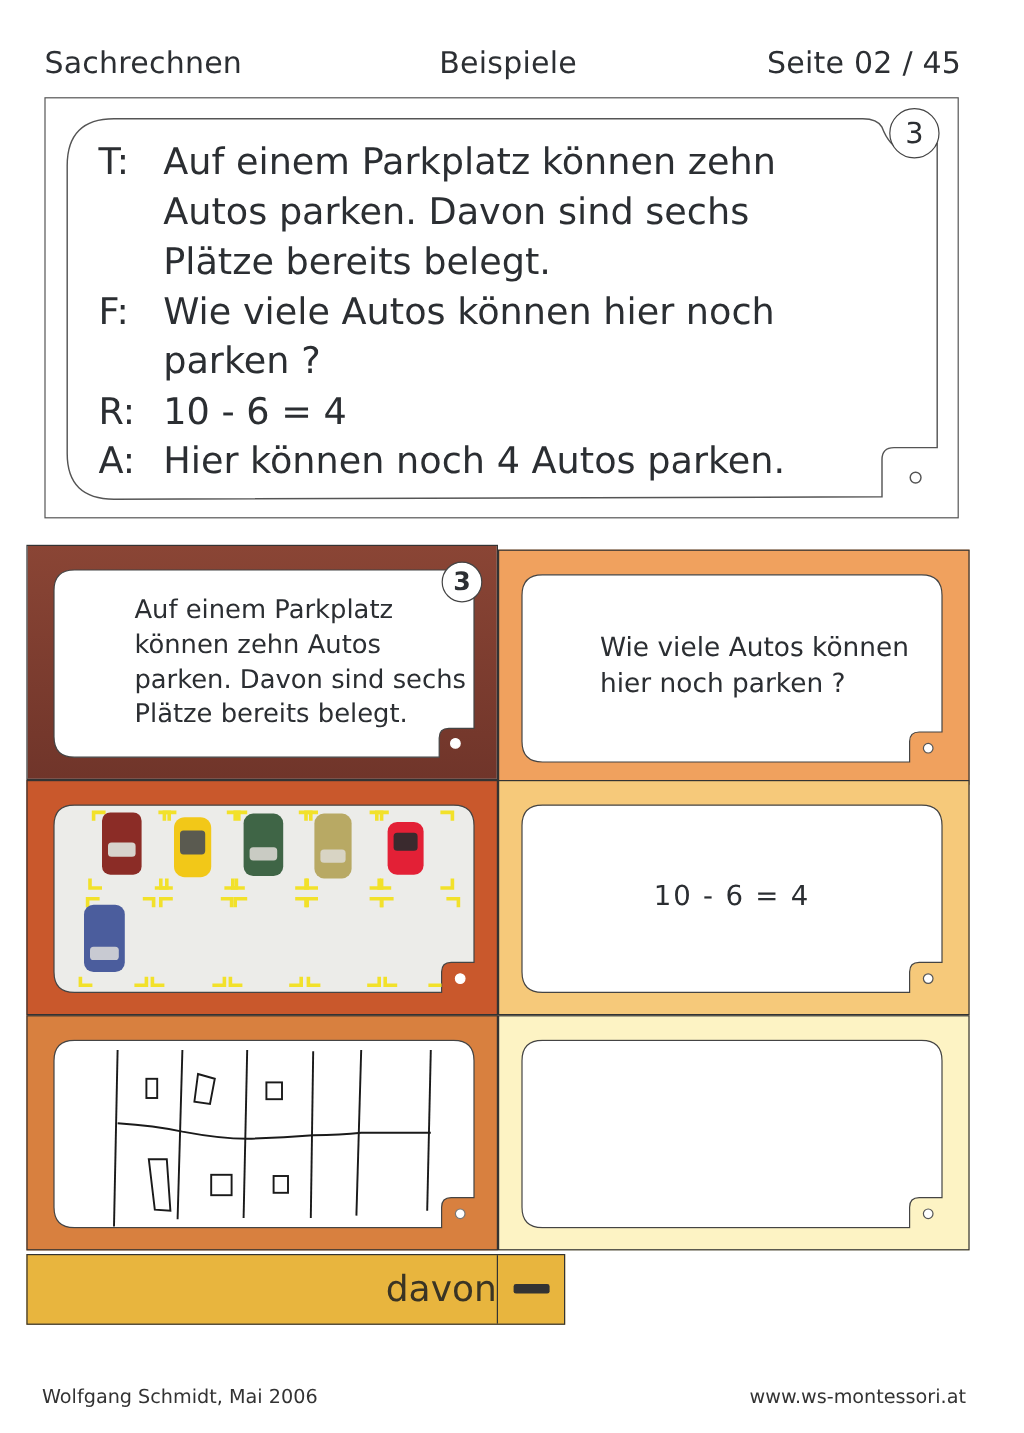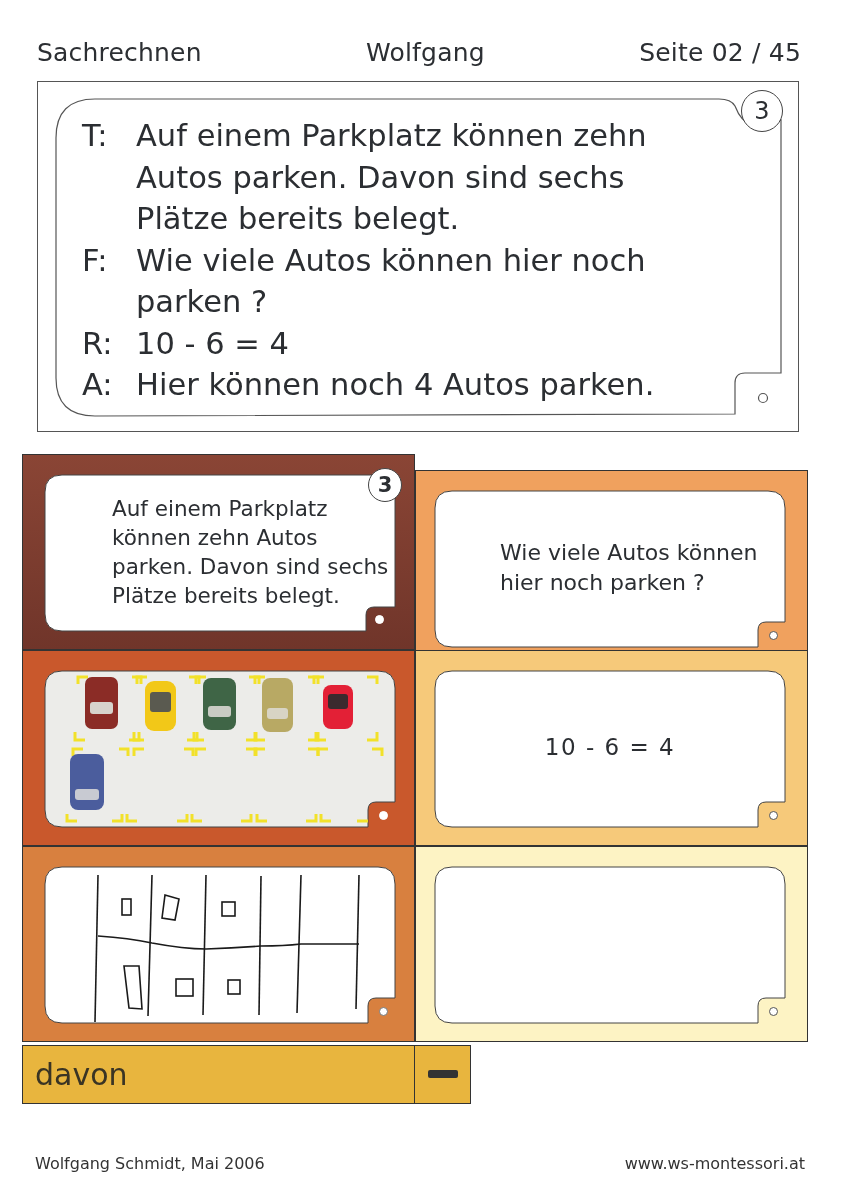--- a/index.html
+++ b/index.html
@@ -26,32 +26,32 @@
   .cell { position:absolute; width:393px; height:196px; box-sizing:border-box; border:1px solid #333; }
   .card { position:absolute; left:21px; top:19px; width:352px; height:158px; }
   .card svg { position:absolute; left:0; top:0; }
   .ctext { position:absolute; left:20px; font-size:22px; line-height:29.5px; color:#2b2e32; white-space:pre-line;margin-left:48px; }
   .card .num3 { position:absolute; right:-6px; top:-6px; width:34px; height:34px; border:1.2px solid #444; border-radius:50%;
                 background:#fff; box-sizing:border-box; text-align:center; line-height:32px; font-size:21px; font-weight:bold; color:#2c2f33; }
   .hole { position:absolute; right:6px; bottom:8px; width:9px; height:9px; border:1.3px solid #555; border-radius:50%; background:#fff; box-sizing:border-box; }
   .eq { position:absolute; left:0; width:352px; top:64px; text-align:center; font-size:23px; letter-spacing:1.5px; color:#2b2e32; }
 
   .bottom-bar { position:absolute; left:22px; top:1045px; width:449px; height:59px; box-sizing:border-box; border:1px solid #333; background:#e8b53e; }
-  .bb-word { position:absolute; left:0; top:0; width:392px; height:57px; line-height:57px; text-align:left; font-size:30px; color:#3a3424; border-right:1px solid #333; box-sizing:border-box;padding-left:12px; }
+  .bb-word { position:absolute; left:0; top:0; width:392px; height:57px; line-height:57px; text-align:right; font-size:30px; color:#3a3424; border-right:1px solid #333; box-sizing:border-box; }
   .bb-minus { position:absolute; left:405px; top:24px; width:30px; height:8px; background:#333; border-radius:2px; }
 
   .footer { position:absolute; top:1154px; font-size:16px; color:#333; }
   .footer-left { left:35px; }
   .footer-right { right:48px; }
 </style>
 </head>
 <body>
 
 <div class="hdr hdr-left">Sachrechnen</div>
-<div class="hdr hdr-center">Wolfgang</div>
+<div class="hdr hdr-center">Beispiele</div>
 <div class="hdr hdr-right">Seite 02 / 45</div>
 
 <div class="outer">
   <div class="inner">
     <svg width="727" height="320">
       <path d="M40,1 L664,1 Q676,1 680,8 Q692,40 726,22 L726,275 L690,275 Q680,275 680,285 L680,316 L40,318 Q1,318 1,280 L1,40 Q1,1 40,1 Z" fill="#fff" stroke="#555" stroke-width="1.2"></path>
       <circle cx="708" cy="300" r="4.5" fill="#fff" stroke="#555" stroke-width="1.2"></circle>
     </svg>
     <div class="circle-num" style="left:686px; top:-8px;">3</div>
   </div>
@@ -87,21 +87,21 @@
         </svg>
       <div class="ctext" style="top:20px; font-size:21.5px; line-height:29px;">Auf einem Parkplatz
 können zehn Autos
 parken. Davon sind sechs
 Plätze bereits belegt.</div>
       <div class="num3">3</div>
       <div class="hole" style="background:#fff; border-color:#fff; right:12px;"></div>
     </div>
   </div>
 
-  <div class="cell" style="left:393px; top:16px; background:#f0a15e;">
+  <div class="cell" style="left:393px; top:4px; background:#f0a15e;">
     <div class="card" style="left:18px;">
       <svg width="352" height="158">
           <path d="M18,1 L334,1 Q351,1 351,18 L351,132 L332,132 Q324,132 324,140 L324,157 L18,157 Q1,157 1,140 L1,18 Q1,1 18,1 Z" fill="#fff" stroke="#444" stroke-width="1"></path>
         </svg>
       <div class="ctext" style="top:48px; left:18px;">Wie viele Autos können
 hier noch parken ?</div>
       <div class="hole" style="border-color:#555; right:8px;"></div>
     </div>
   </div>
 

